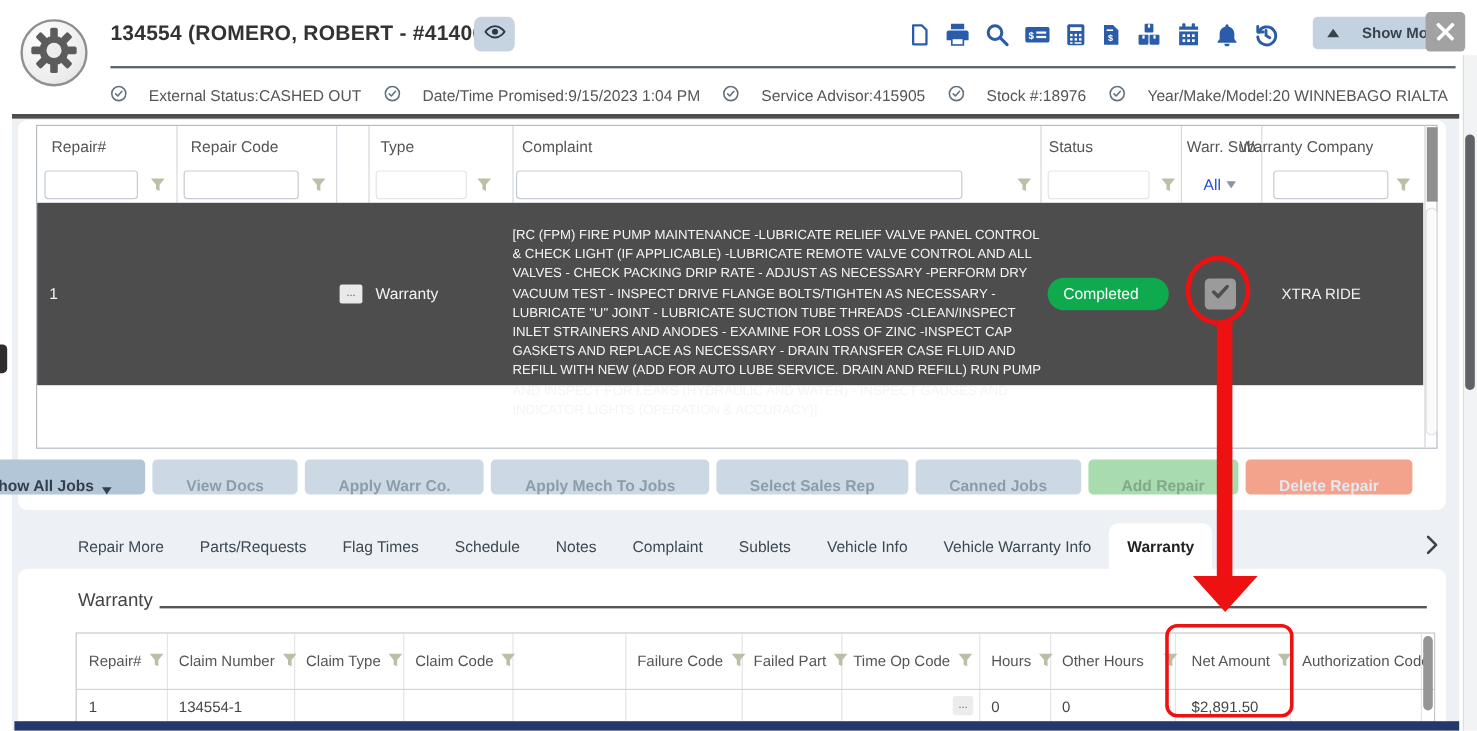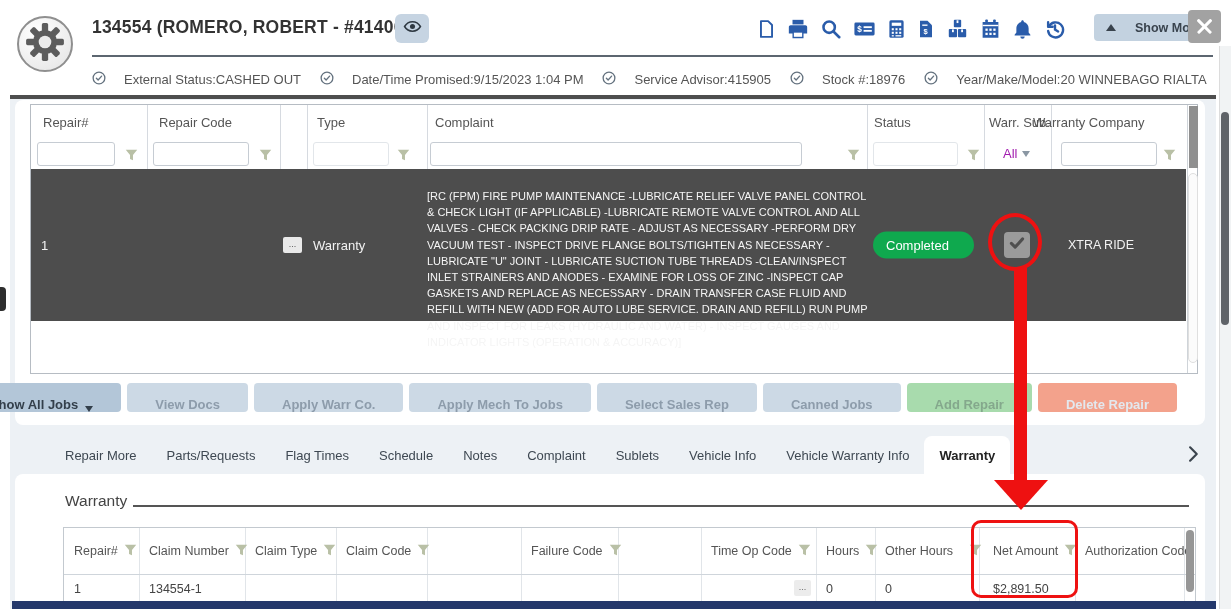--- a/index.html
+++ b/index.html
@@ -31,21 +31,21 @@
   .left-notch { left:0; top:287px; width:6px; height:24px; background:#2e2e2e; border-radius:0 4px 4px 0; }
 
   
   .panel1 { left:15px; top:100px; width:1190px; height:325px; background:#fff; border-radius:8px; }
   .grid { left:30px; top:104px; width:1168px; height:270px; border:1px solid #b6bcc3; background:#fff; }
   .g-vline { position:absolute; top:0; height:64px; width:1px; background:#d6dae0; }
   .g-label { position:absolute; top:10px; font-size:13px; color:#555; white-space:nowrap; }
   .g-input { position:absolute; top:37px; height:24px; border:1px solid #c6ccd3; border-radius:3px; background:#fff;
              font:12px "Liberation Sans",sans-serif; padding:0 5px; color:#333; }
   .g-funnel { position:absolute; top:42px; cursor:pointer; }
-  .all-dd { position:absolute; top:41px; font-size:13px; color:#a21caf; display:flex; align-items:center; gap:5px; cursor:pointer; }
+  .all-dd { position:absolute; top:41px; font-size:13px; color:#1d4ed8; display:flex; align-items:center; gap:5px; cursor:pointer; }
   .caret { width:0; height:0; border-left:4.5px solid transparent; border-right:4.5px solid transparent; border-top:6px solid #8a97a3; }
   .dark-row { position:absolute; left:0; top:64px; width:1155px; height:152px; background:#4d4d4d; cursor:pointer; }
   .dc { position:absolute; top:50%; transform:translateY(-50%); color:#f2f2f2; font-size:13px; white-space:nowrap; }
   .dots-btn { position:absolute; left:252px; top:50%; transform:translateY(-50%); width:19px; height:16px;
               background:#e9e9e9; border-radius:2px; color:#555; font-size:9px; line-height:15px; text-align:center; cursor:pointer; }
   .complaint { position:absolute; left:396px; top:4px; width:444px; font-size:11px; line-height:16.2px; color:#f5f5f5; transform:none;margin-top:15px; }
   .status-badge { position:absolute; left:842px; top:50%; transform:translateY(-50%); width:101px; height:27px;
                   border-radius:14px; background:#0fa94e; color:#fff; font-size:13px;
                   display:flex; align-items:center; padding-left:13px; }
   .warrsub-box { position:absolute; left:973px; top:50%; transform:translateY(-50%); width:26px; height:26px;
@@ -421,20 +421,26 @@
         <span><svg viewBox="0 0 14 13" width="13" height="12">
             <path d="M.8.8h12.4L8.6 6.5v5.7l-3.2-1.4V6.5z" fill="#b9c0a6"></path>
           </svg></span>
       </span>
     <span class="wh" style="left:457px">
         <span>Failure Code</span>
         <span><svg viewBox="0 0 14 13" width="13" height="12">
             <path d="M.8.8h12.4L8.6 6.5v5.7l-3.2-1.4V6.5z" fill="#b9c0a6"></path>
           </svg></span>
       </span>
+    <span class="wh" style="left:554px">
+        <span>Failed Part</span>
+        <span><svg viewBox="0 0 14 13" width="13" height="12">
+            <path d="M.8.8h12.4L8.6 6.5v5.7l-3.2-1.4V6.5z" fill="#b9c0a6"></path>
+          </svg></span>
+      </span>
     <span class="wh" style="left:637px">
         <span>Time Op Code</span>
         <span><svg viewBox="0 0 14 13" width="13" height="12">
             <path d="M.8.8h12.4L8.6 6.5v5.7l-3.2-1.4V6.5z" fill="#b9c0a6"></path>
           </svg></span>
       </span>
     <span class="wh" style="left:752px">
         <span>Hours</span>
         <span><svg viewBox="0 0 14 13" width="13" height="12">
             <path d="M.8.8h12.4L8.6 6.5v5.7l-3.2-1.4V6.5z" fill="#b9c0a6"></path>

